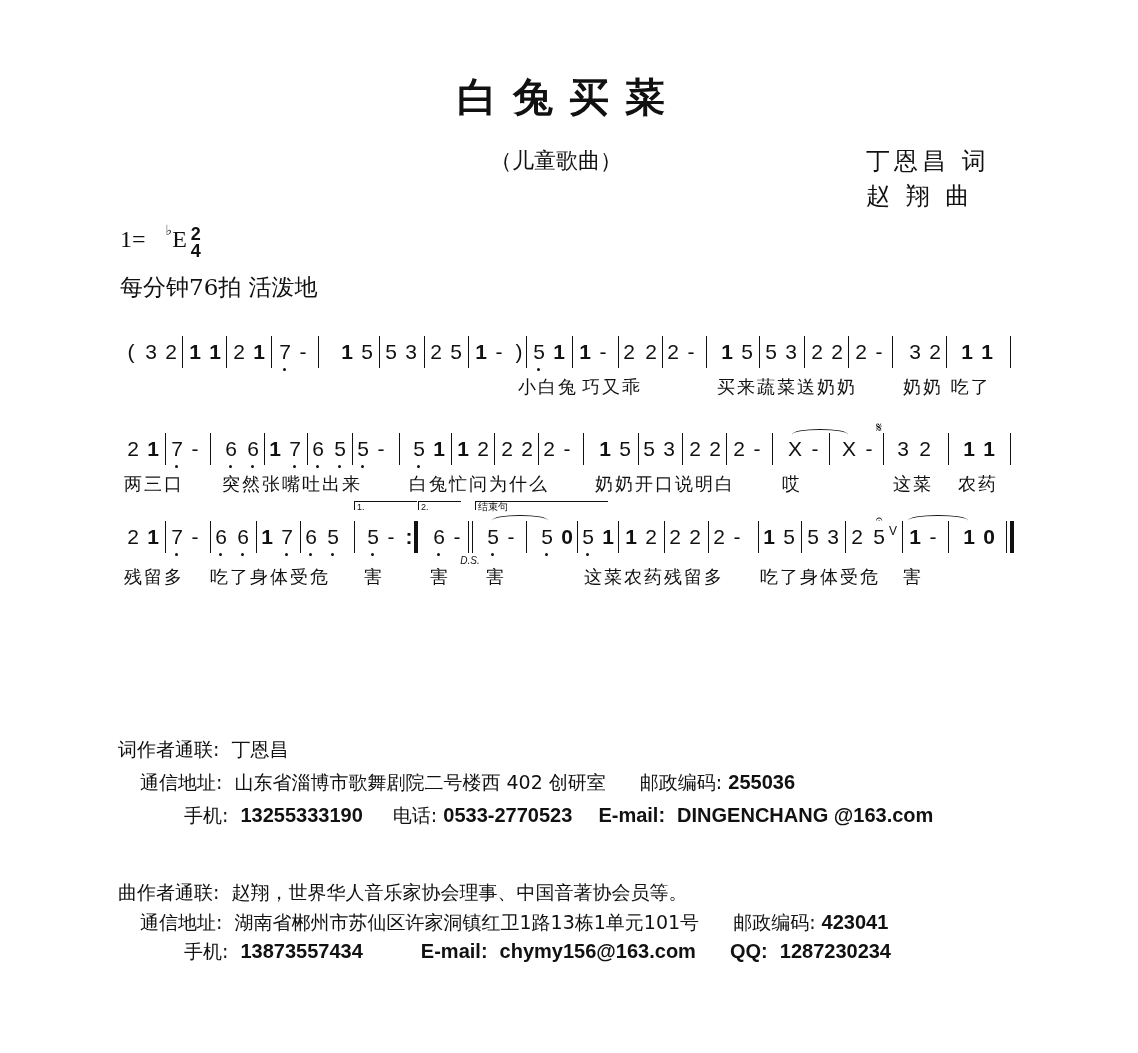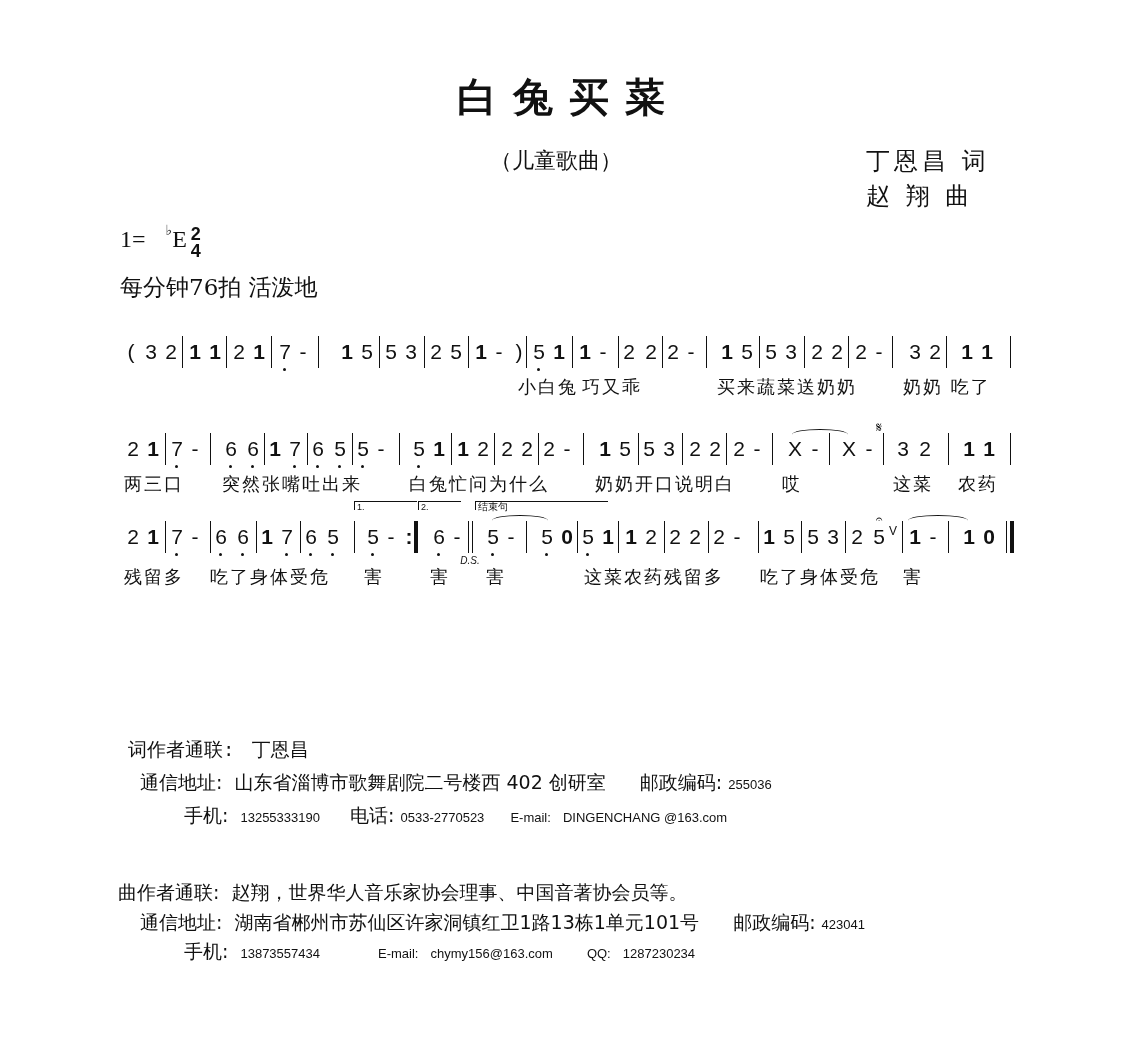--- a/index.html
+++ b/index.html
@@ -23,21 +23,21 @@
   .dot-below::after { content: ""; position: absolute; left: 5px; top: 28px; width: 3px; height: 3px;
                       background: #111; border-radius: 50%; }
   .bar { position: absolute; top: -4px; width: 1px; height: 32px; background: #111; }
   .bar.thick { width: 4px; }
   .lyrics { position: absolute; font-size: 18px; letter-spacing: 2px; font-family: "DejaVu Sans", sans-serif; }
   .slur { position: absolute; border-top: 1.5px solid #111; border-radius: 50% 50% 0 0; height: 10px; }
   .volta { position: absolute; border-top: 1px solid #111; border-left: 1px solid #111; height: 8px;
            font-size: 9px; font-family: "Liberation Sans", sans-serif; padding-left: 2px; line-height: 10px; }
 
   .contact { position: absolute; font-size: 19px; font-family: "DejaVu Sans", sans-serif; }
-  .contact .val { font-family: "Liberation Sans", sans-serif; font-size: 13px; }
+  .contact .val { font-family: "Liberation Sans", sans-serif; font-size: 20px; font-weight: bold; }
 </style>
 </head>
 <body>
 
 <div class="abs title">白兔买菜</div>
 <div class="abs subtitle">（儿童歌曲）</div>
 <div class="abs credit" style="left:866px; top:145px;">丁恩昌 词</div>
 <div class="abs credit" style="left:866px; top:180px;">赵  翔 曲</div>
 
 <div class="abs key">
@@ -244,21 +244,21 @@
 </div>
 <div class="lyrics" style="left:124px; top:565px;">残留多</div>
 <div class="lyrics" style="left:210px; top:565px;">吃了身体受危</div>
 <div class="lyrics" style="left:364px; top:565px;">害</div>
 <div class="lyrics" style="left:430px; top:565px;">害</div>
 <div class="lyrics" style="left:486px; top:565px;">害</div>
 <div class="lyrics" style="left:584px; top:565px;">这菜农药残留多</div>
 <div class="lyrics" style="left:760px; top:565px;">吃了身体受危</div>
 <div class="lyrics" style="left:903px; top:565px;">害</div>
 
-<div class="contact" style="left:128px; top:737px;font-family:Liberation Mono, monospace;">
+<div class="contact" style="left:118px; top:737px;">
   <span>词作者通联:</span>
   <span style="margin-left:6px;">丁恩昌</span>
 </div>
 <div class="contact" style="left:140px; top:770px;">
   <span>通信地址:</span>
   <span style="margin-left:6px;">山东省淄博市歌舞剧院二号楼西 402 创研室</span>
   <span style="margin-left:28px;">邮政编码:</span>
   <span class="val">255036</span>
 </div>
 <div class="contact" style="left:184px; top:803px;">

